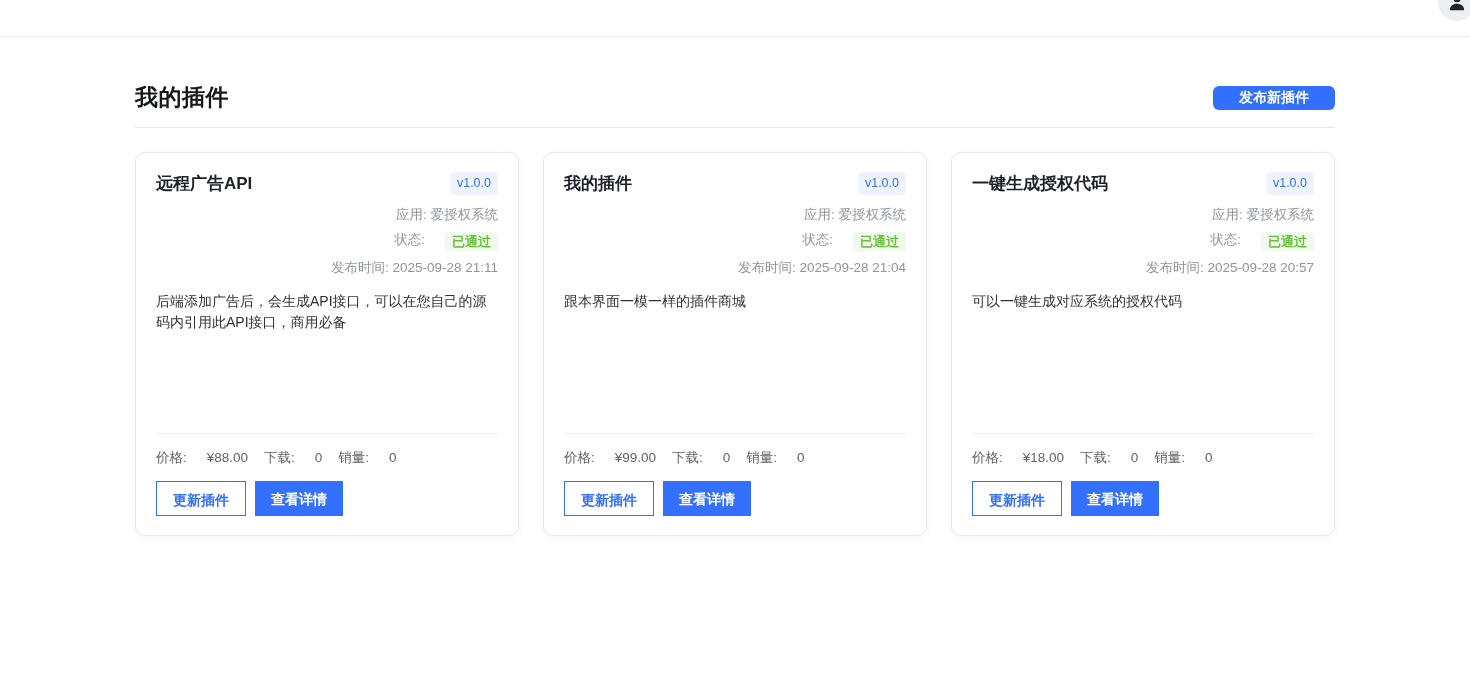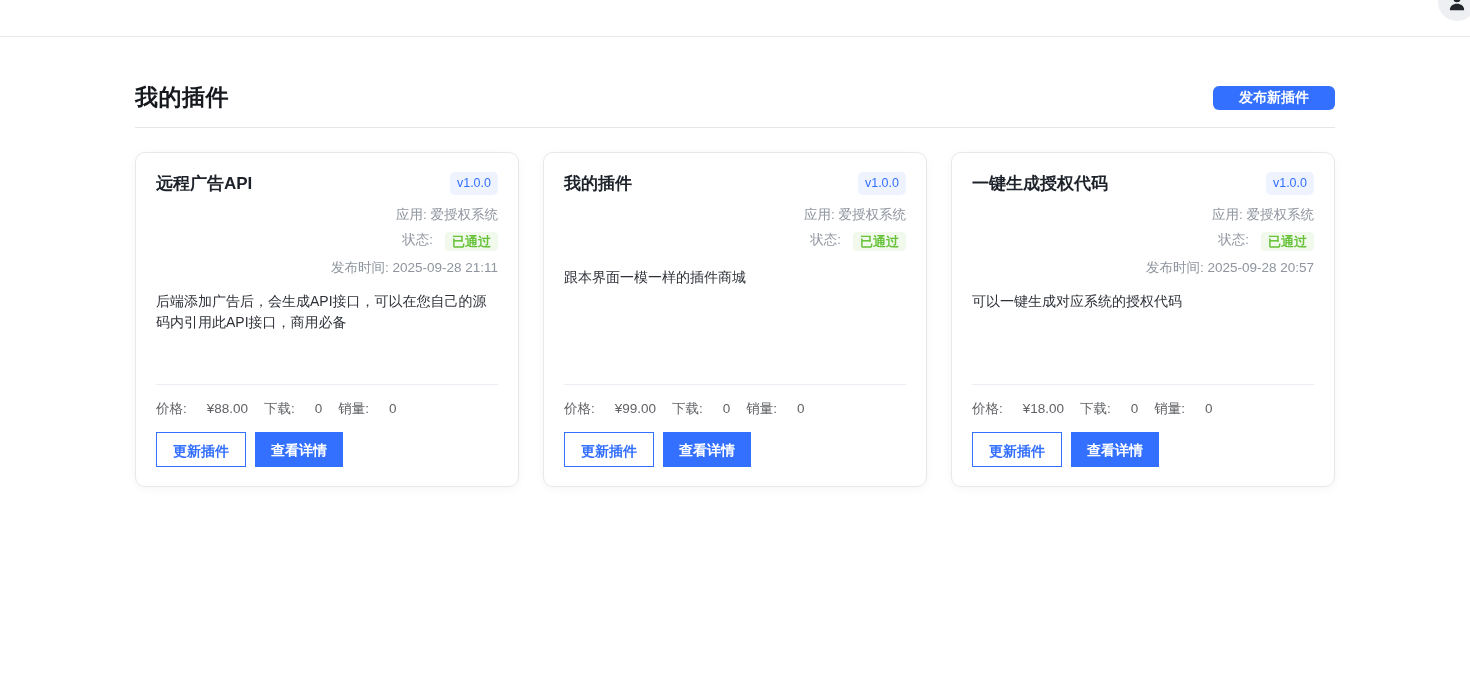--- a/index.html
+++ b/index.html
@@ -45,36 +45,36 @@
   .tab.active { color: var(--accent); font-weight: 500; }
   .tab.active::after {
     content: ""; position: absolute; left: 0; right: 0; bottom: -2px;
     height: 3px; background: var(--accent); border-radius: 2px;
   }
 
   
   .cards { display: grid; grid-template-columns: repeat(3, 1fr); gap: 24px; margin-top: 24px; }
   .card {
     background: #fff; border: 1px solid #e6e8ec; border-radius: 10px;
-    height: 335px; padding: 19px 20px; display: flex; flex-direction: column;
+    height: 384px; padding: 19px 20px; display: flex; flex-direction: column;
     box-shadow: 0 2px 10px rgba(31,35,41,0.04);
   }
   .card-head { display: flex; justify-content: space-between; align-items: flex-start; }
   .card-title { font-size: 17px; font-weight: 700; color: #1d2129; line-height: 24px; }
   .badge-version {
     font-size: 12.5px; color: var(--accent); background: var(--accent-bg);
     padding: 4px 7px; border-radius: 5px; line-height: 15px; white-space: nowrap;
   }
 
   .meta { margin-top: 12px; }
   .meta-line { font-size: 13.5px; color: #8f959e; line-height: 14px; margin-bottom: 10px; text-align: right; }
   .badge-status {
     display: inline-block; font-size: 13px; font-weight: 600;
     color: var(--success); background: var(--success-bg);
-    padding: 2px 7px; border-radius: 4px; margin-left: 12px; line-height: 15px;
+    padding: 2px 7px; border-radius: 4px; margin-left: 20px; line-height: 15px;
     vertical-align: -2px;
   }
 
   .card-desc {
     margin-top: 6px; font-size: 14px; color: #2e3238; line-height: 21px; flex-grow: 1;
   }
 
   .card-divider { border: none; border-top: 1px solid #ebeef5; }
   .stats { display: flex; gap: 16px; margin-top: 15px; font-size: 13.5px; color: #606266; }
   .stat { white-space: nowrap; }
@@ -136,20 +136,21 @@
     </article>
 
     <article class="card">
       <div class="card-head">
         <div class="card-title">我的插件</div>
         <span class="badge-version">v1.0.0</span>
       </div>
       <div class="meta">
         <div class="meta-line"><span>应用:</span> <span>爱授权系统</span></div>
         <div class="meta-line"><span>状态:</span><span class="badge-status">已通过</span></div>
+        <div class="meta-line"><span>发布时间:</span> <span>2025-09-28 21:04</span></div>
       </div>
       <p class="card-desc">跟本界面一模一样的插件商城</p>
       <hr class="card-divider">
       <div class="stats">
         <span class="stat"><span>价格:</span><span class="val">¥99.00</span></span>
         <span class="stat"><span>下载:</span><span class="val">0</span></span>
         <span class="stat"><span>销量:</span><span class="val">0</span></span>
       </div>
       <div class="card-actions">
         <button class="btn btn-outline">更新插件</button>

